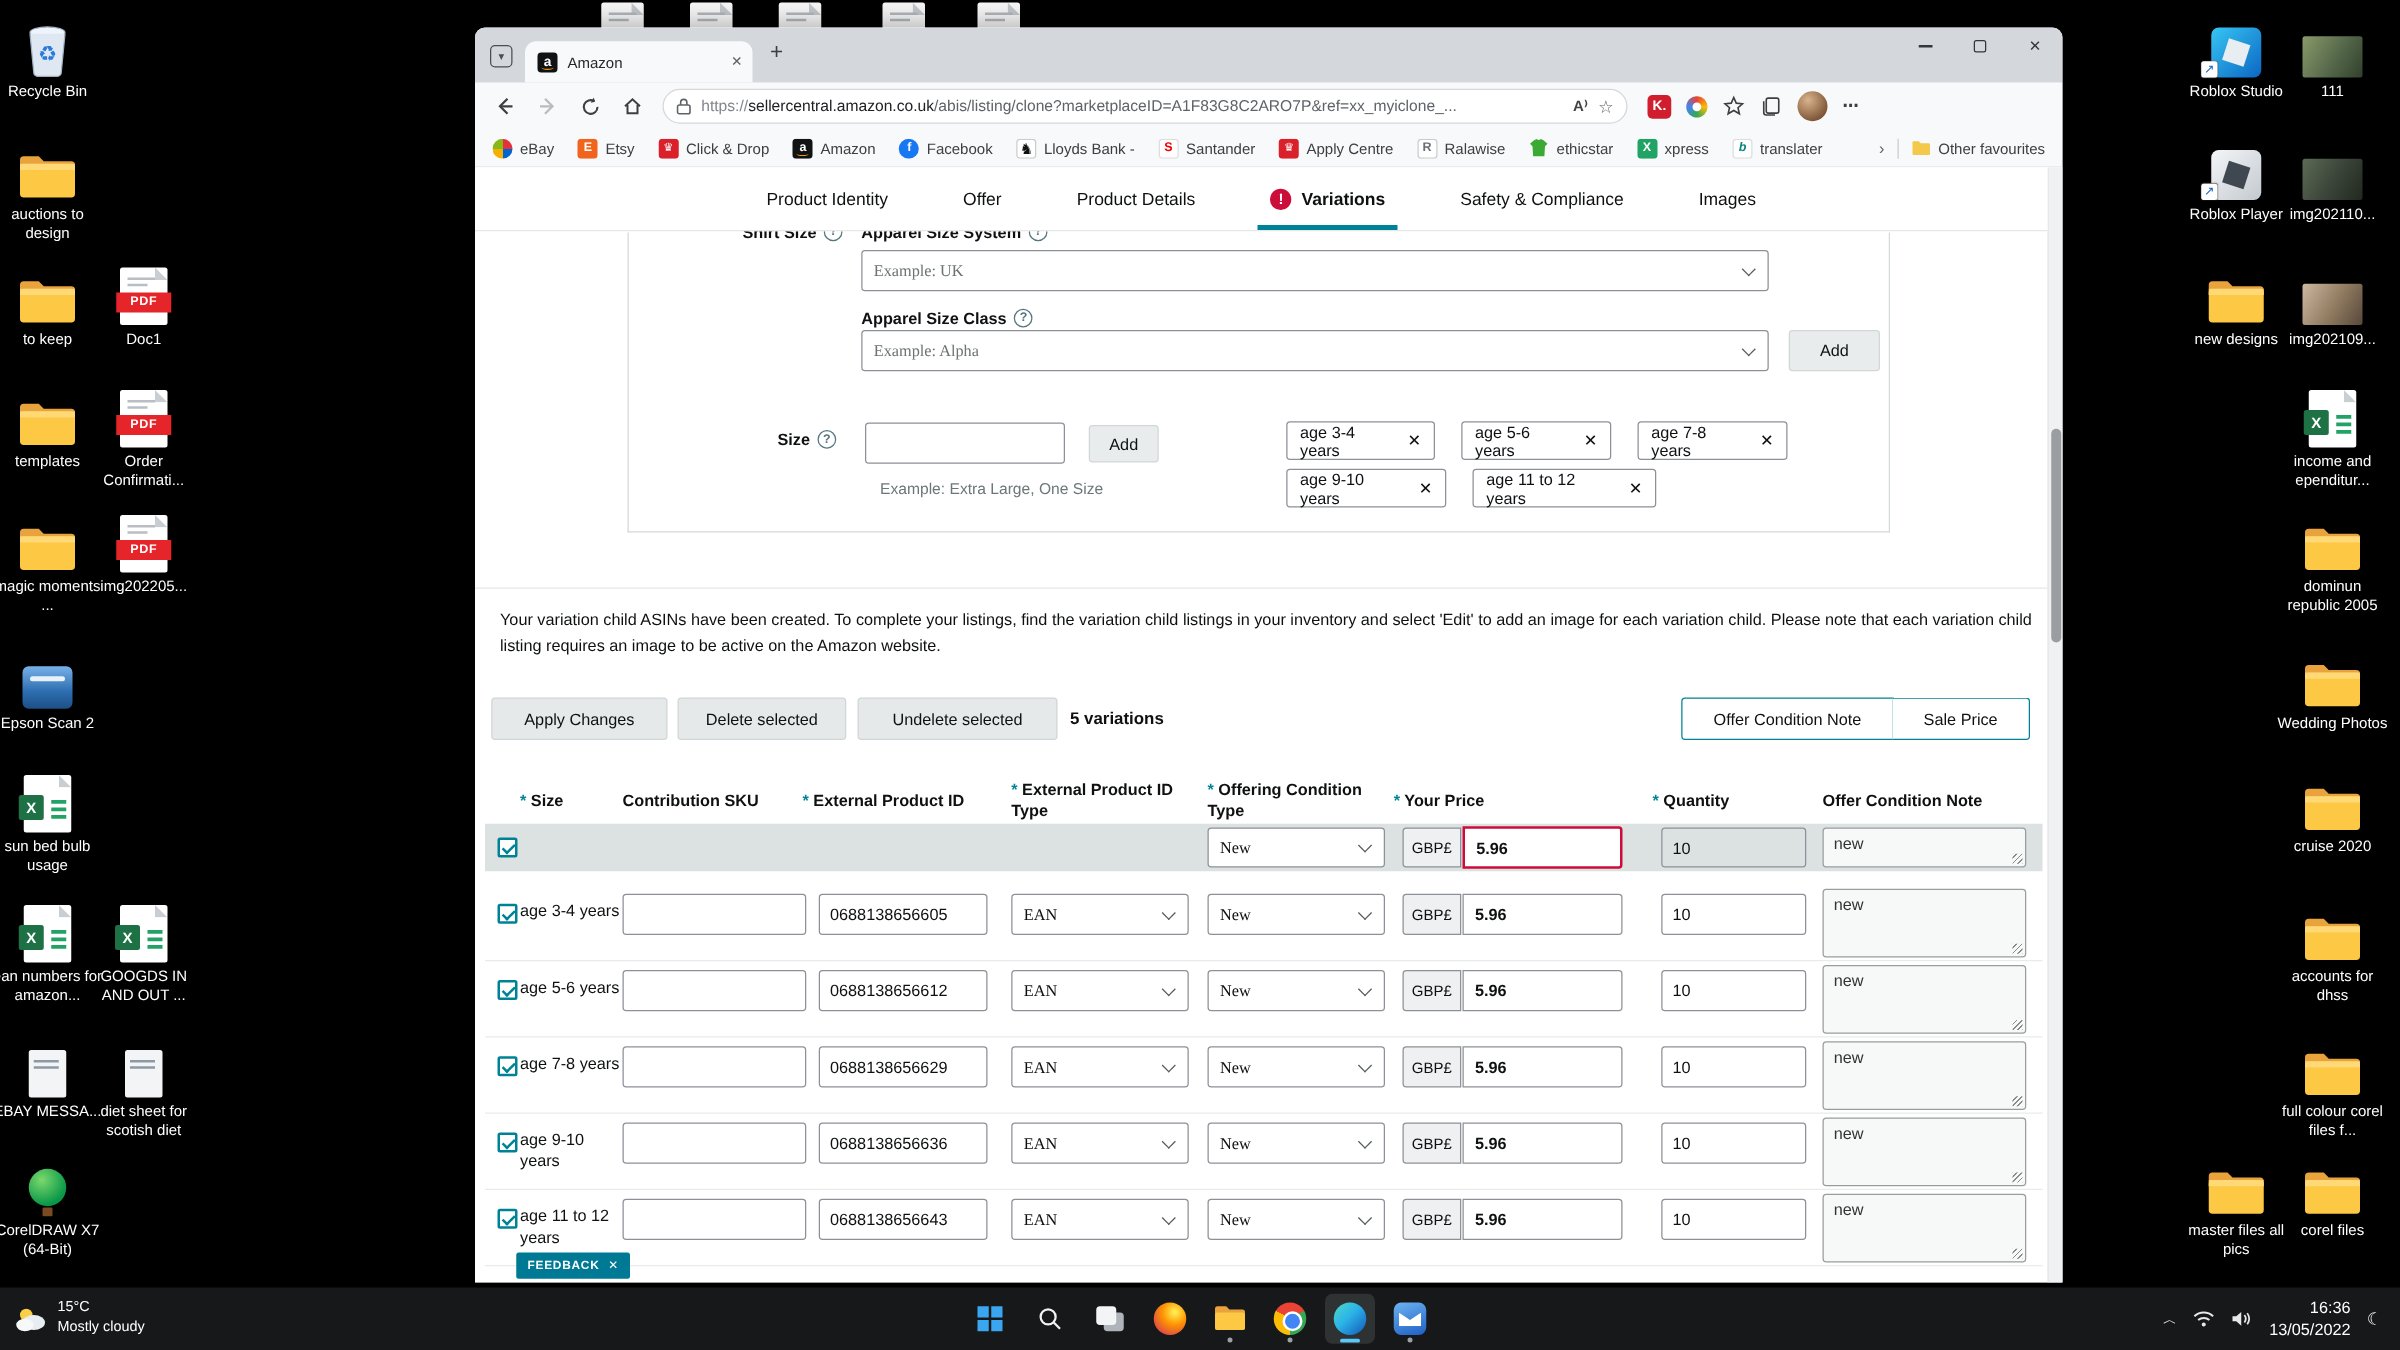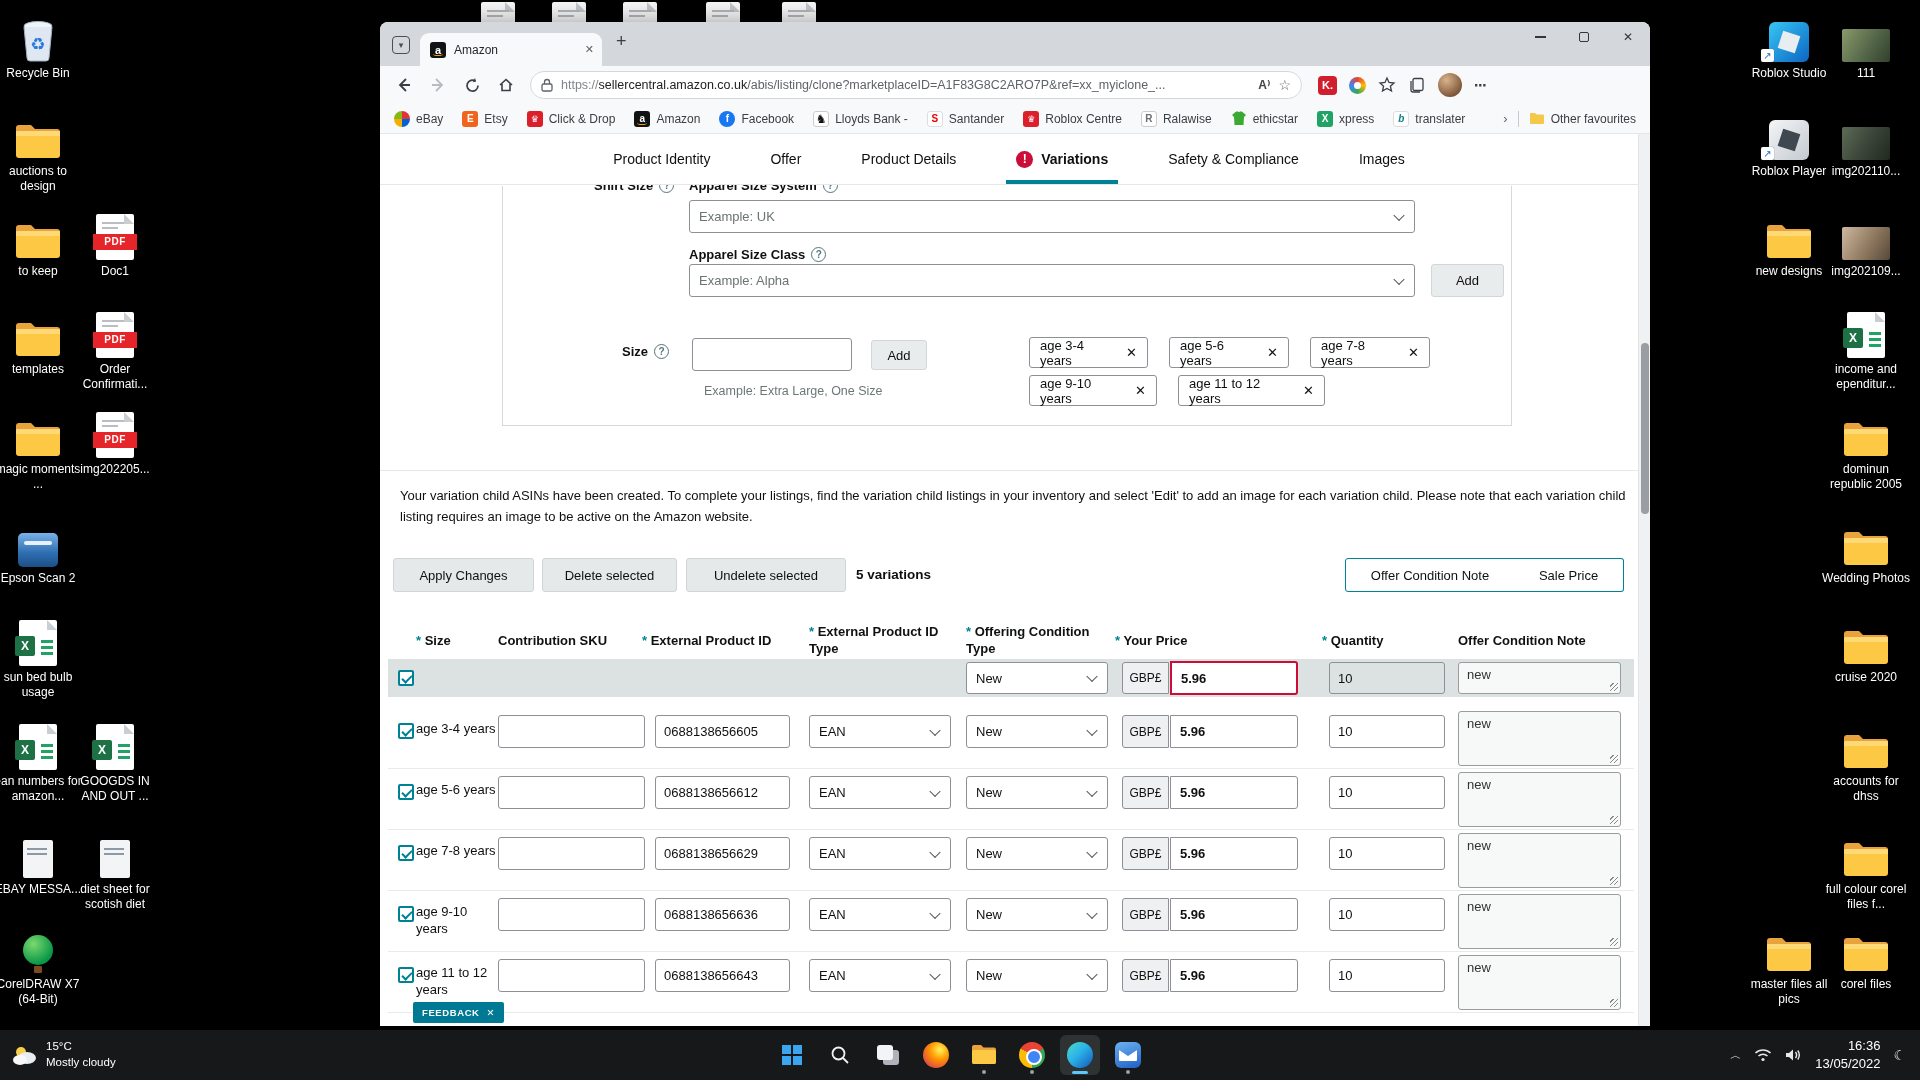--- a/index.html
+++ b/index.html
@@ -101,21 +101,21 @@
   .nt.active{font-weight:bold;}
   .nt.active:after{content:""; position:absolute; left:0; right:0; bottom:0; height:4px; background:#008296;}
   .errdot{width:17px; height:17px; border-radius:50%; background:#cc0c39; color:#fff; font-weight:bold; font-size:12px;
     display:inline-flex; align-items:center; justify-content:center;}
   .panel{position:absolute; left:122px; top:52px; width:1010px; height:240px;
     border-left:1px solid #d5d9d9; border-right:1px solid #d5d9d9; border-bottom:1px solid #d5d9d9; z-index:1;}
   .flabel{position:absolute; font-weight:bold; font-size:13px; color:#0f1111; z-index:1; display:flex; gap:6px; align-items:center;}
   .q{width:15px; height:15px; border:1.5px solid #54767f; border-radius:50%; color:#54767f; font-size:10px; font-weight:bold;
     display:inline-flex; align-items:center; justify-content:center;}
   .sel{position:absolute; background:#fff; border:1px solid #8d9096; border-radius:3px; display:flex; align-items:center;
-    padding:0 26px 0 9px; font-size:13px; z-index:1;}
+    padding:0 26px 0 9px; font-size:13px; z-index:1;font-family:Liberation Serif, serif;}
   .sel:after{content:""; position:absolute; right:11px; top:50%; width:7px; height:7px;
     border-right:1.6px solid #545b5e; border-bottom:1.6px solid #545b5e; transform:translateY(-70%) rotate(45deg);}
   .sel .ph{color:#6b7373;}
   .tinput{position:absolute; background:#fff; border:1px solid #8d9096; border-radius:3px; font-size:13px;
     padding:0 8px; font-family:inherit; color:#0f1111; z-index:1;}
   .graybtn{position:absolute; background:#e9eced; border:1px solid #d2d6d7; border-radius:3px; font-size:13px;
     color:#0f1111; display:flex; align-items:center; justify-content:center; z-index:1;}
   .helper{position:absolute; color:#6c7778; font-size:12.5px; z-index:1;}
   .chip{position:absolute; height:31px; background:#fff; border:1px solid #8d9096; border-radius:3px;
     display:flex; align-items:center; justify-content:space-between; padding:0 10px; font-size:13px; z-index:1;}
@@ -564,21 +564,21 @@
           <span class="bm">
             <span class="fv fv-lb">♞</span>
             <span>Lloyds Bank -</span>
           </span>
           <span class="bm">
             <span class="fv fv-sa">S</span>
             <span>Santander</span>
           </span>
           <span class="bm">
             <span class="fv fv-rm">♛</span>
-            <span>Roblox Centre</span>
+            <span>Apply Centre</span>
           </span>
           <span class="bm">
             <span class="fv fv-ra">R</span>
             <span>Ralawise</span>
           </span>
           <span class="bm">
             <span>
               <svg width="16" height="15" viewBox="0 0 16 15">
                 <path d="M4.5 1 L6.5 .2 a1.8 1.8 0 0 0 3 0 L11.5 1 L15 4 L13 6 L12.5 14 H3.5 L3 6 L1 4 Z" fill="#3aaa35"></path>
               </svg>

